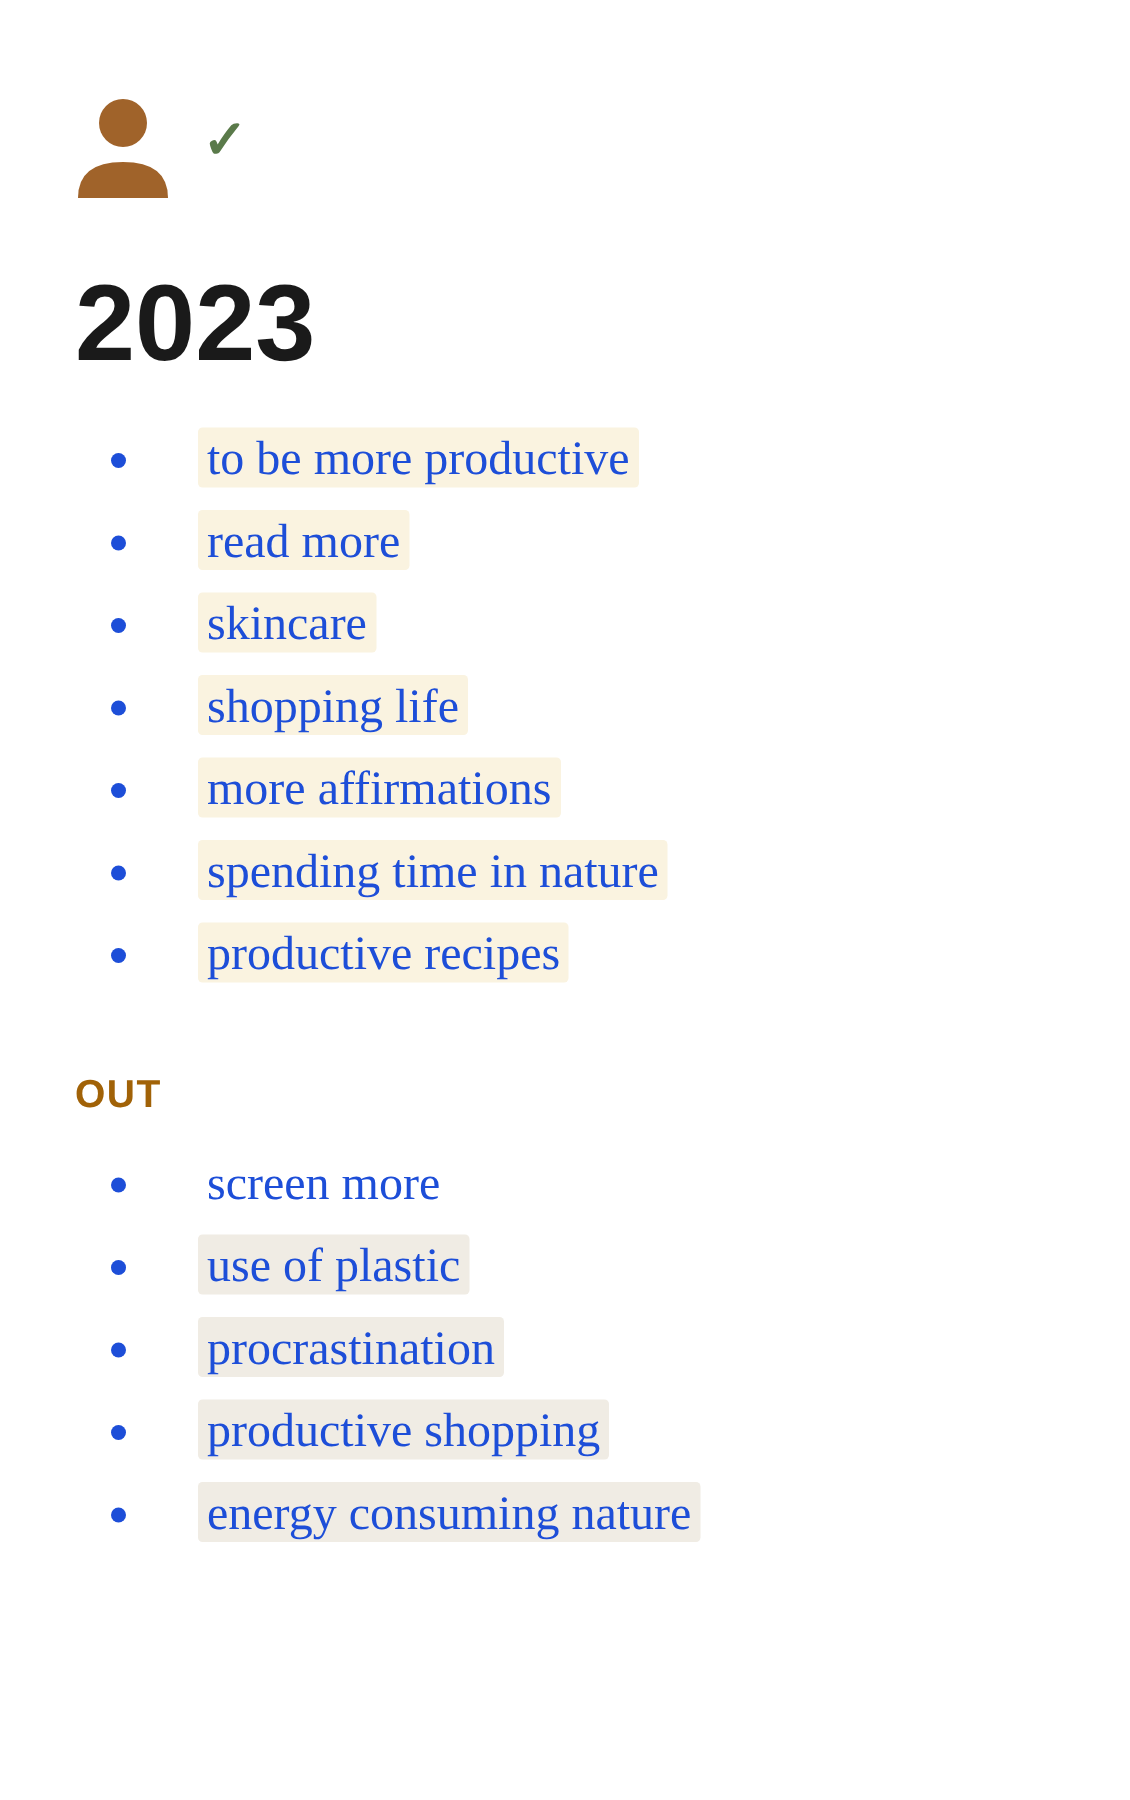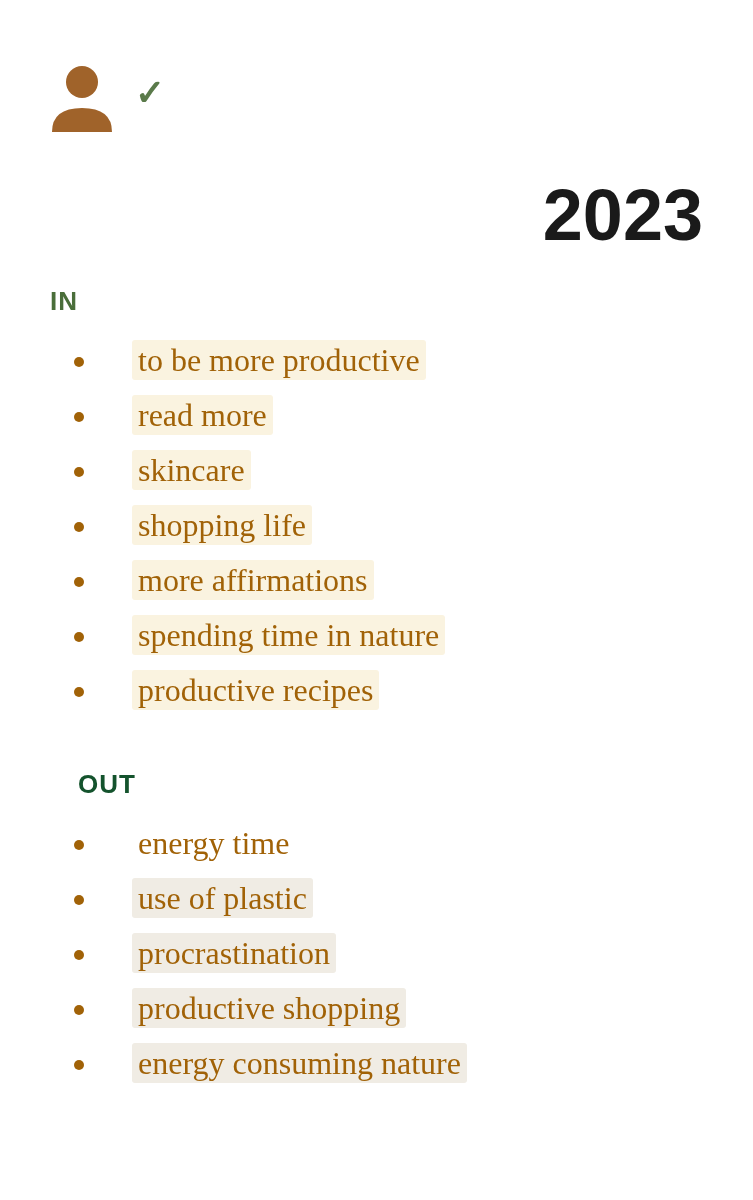--- a/index.html
+++ b/index.html
@@ -39,49 +39,47 @@
       margin-left: 5px;
       margin-bottom: 15px;
     }
 
     .year-title {
       font-size: 72px;
       font-weight: 900;
       color: #1a1a1a;
       margin-bottom: 30px;
       font-family: Arial, Helvetica, sans-serif;
-      text-align: right;
     }
 
     .section-label {
       font-size: 26px;
       font-weight: 700;
       letter-spacing: 1px;
       margin-bottom: 25px;
       font-family: Arial, Helvetica, sans-serif;
     }
 
     .section-label.in {
       color: #4a6e3a;
     }
 
     .section-label.out {
-      color: #14532d;
-      margin-left: 28px;
+      color: #a16207;
     }
 
     .items-list {
       list-style: disc;
       padding-left: 50px;
       margin-bottom: 60px;
     }
 
     .items-list li {
       font-size: 32px;
-      color: #a16207;
+      color: #1d4ed8;
       margin-bottom: 18px;
       font-family: Georgia, serif;
       padding-left: 32px;
     }
 
     .items-list li span {
       background-color: #faf3e0;
       padding: 2px 6px;
       border-radius: 3px;
     }
@@ -107,34 +105,33 @@
       <circle cx="32" cy="22" r="16" fill="#a0632a"></circle>
       <path d="M2 72 Q2 48 32 48 Q62 48 62 72" fill="#a0632a"></path>
     </svg>
     <span class="checkmark">✓</span>
   </div>
 </div>
 
 <h1 class="year-title">2023</h1>
 
 <div class="in-section">
-  <div class="section-label in">IN</div>
   <ul class="items-list">
     <li><span>to be more productive</span></li>
     <li><span>read more</span></li>
     <li><span>skincare</span></li>
     <li><span>shopping life</span></li>
     <li><span>more affirmations</span></li>
     <li><span>spending time in nature</span></li>
     <li><span>productive recipes</span></li>
   </ul>
 </div>
 
 <div class="out-section">
   <div class="section-label out">OUT</div>
   <ul class="items-list">
-    <li><span class="no-bg">energy time</span></li>
+    <li><span class="no-bg">screen more</span></li>
     <li><span class="light-bg">use of plastic</span></li>
     <li><span class="light-bg">procrastination</span></li>
     <li><span class="light-bg">productive shopping</span></li>
     <li><span class="light-bg">energy consuming nature</span></li>
   </ul>
 </div>
 
 </body></html>

